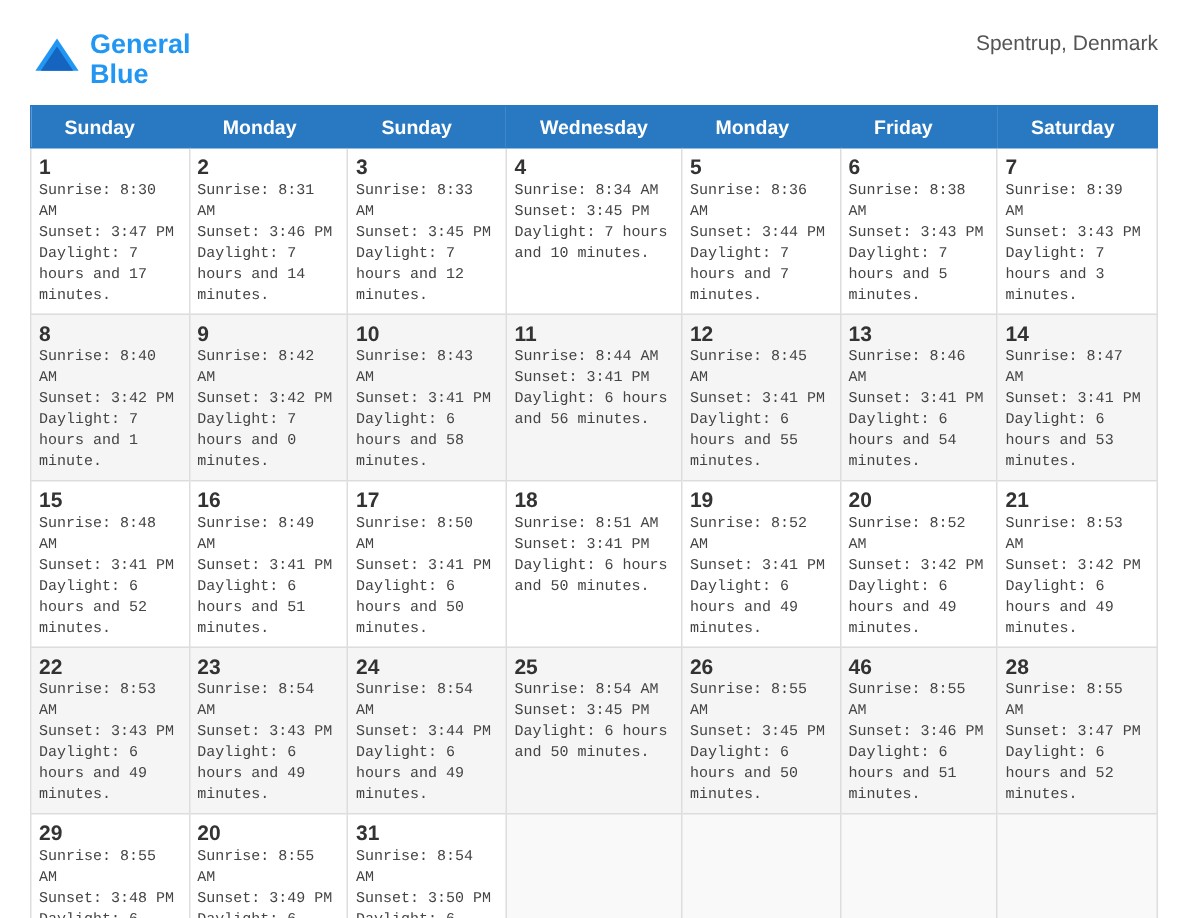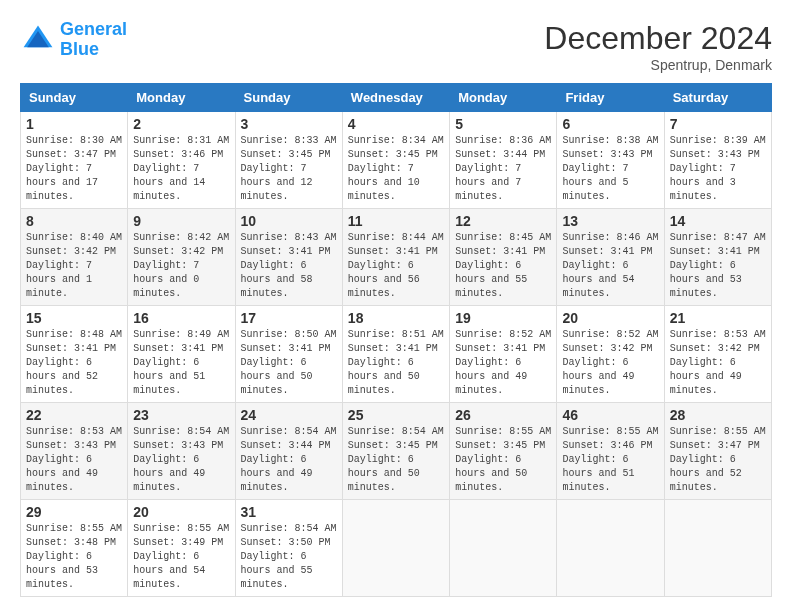--- a/index.html
+++ b/index.html
@@ -48,21 +48,21 @@
       color: #555;
     }
     table {
       width: 100%;
       border-collapse: collapse;
       font-size: 10.5px;
     }
     thead tr th {
       background: #2979C2;
       color: #fff;
-      padding: 6px 8px;
+      padding: 6px 22px;
       text-align: left;
       font-size: 13px;
       font-weight: bold;
       border: 1px solid #2979C2;
     }
     tbody tr {
       background: #fff;
     }
     tbody tr:nth-child(even) {
       background: #f5f5f5;
@@ -99,21 +99,20 @@
     <svg class="logo-icon" viewBox="0 0 40 40">
       <polygon points="20,4 36,28 4,28" fill="#2196F3"></polygon>
       <polygon points="20,10 32,28 8,28" fill="#1565C0"></polygon>
     </svg>
     <div class="logo-text">
       <div><span>General</span></div>
       <div><span style="color:#2196F3">Blue</span></div>
     </div>
   </div>
   <div class="title-block">
-    <div class="month-title">December 2024</div>
     <div class="subtitle">Spentrup, Denmark</div>
   </div>
 </div>
 
 <table>
   <thead>
     <tr>
       <th>Sunday</th>
       <th>Monday</th>
       <th>Sunday</th>

